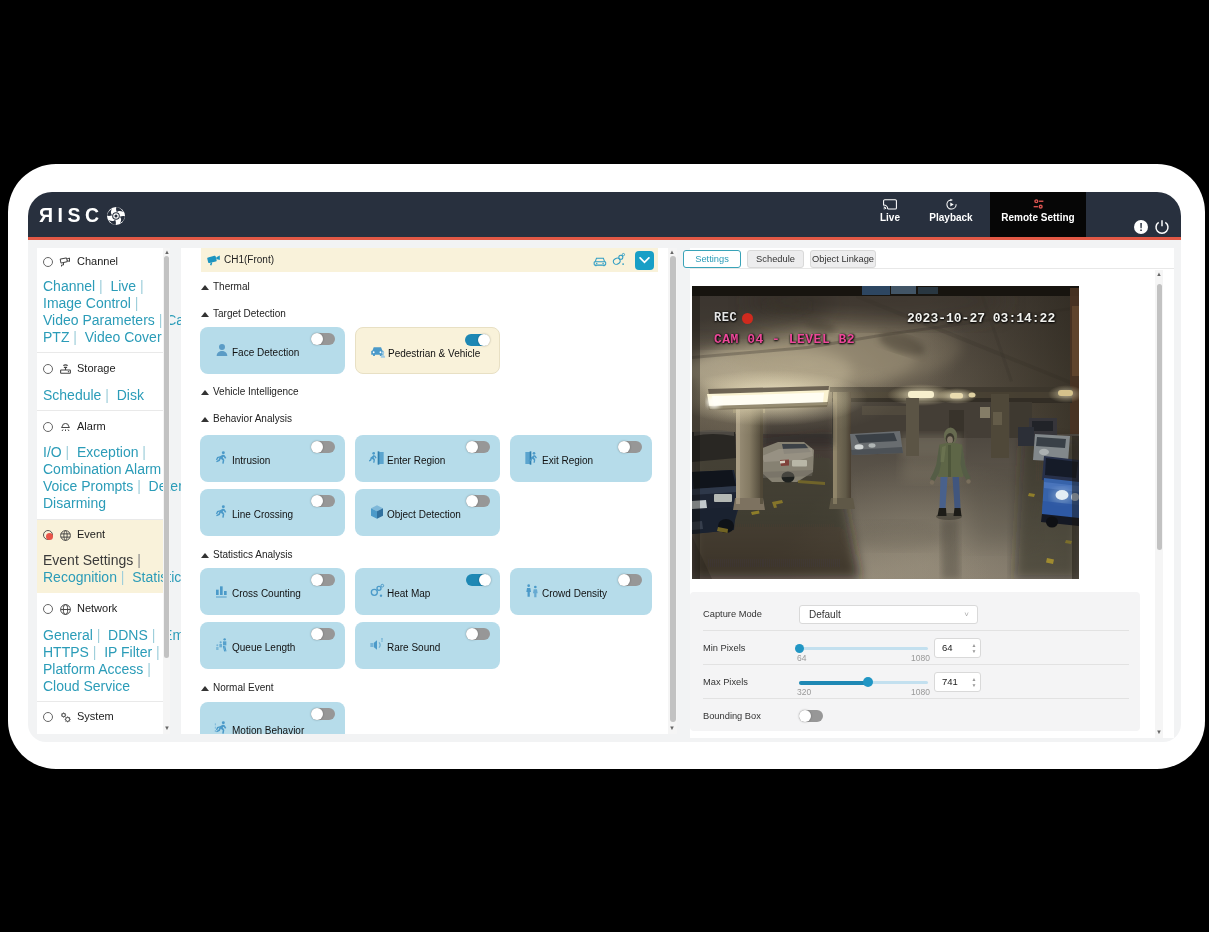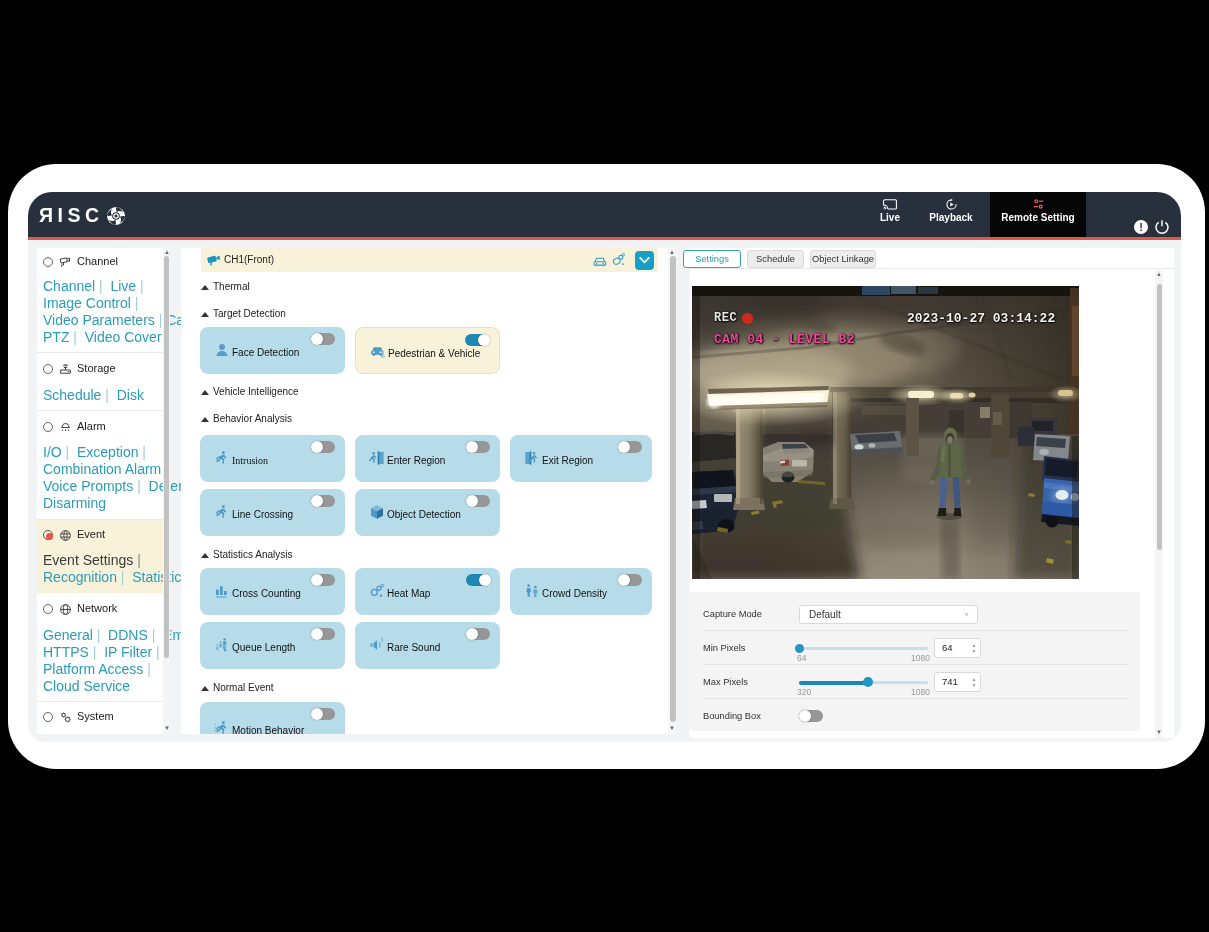--- a/index.html
+++ b/index.html
@@ -218,21 +218,21 @@
       <circle cx="6" cy="14" r="1.5" fill="#fff"></circle>
       <circle cx="17" cy="14" r="1.5" fill="#fff"></circle>
       <g fill="#9fcbe4">
         <circle cx="21" cy="15" r="2.2"></circle>
         <path d="M17.5 23 c0-3 1.5-4.5 3.5-4.5 s3.5 1.5 3.5 4.5 Z"></path>
       </g>
     </svg>
     <div class="lab">Pedestrian &amp; Vehicle</div>
   </div>
 
-<div class="abs fcard" style="left:200px;top:435px;font-family:Liberation Serif, serif;">
+<div class="abs fcard" style="left:200px;top:435px;">
     <div class="tog" style="right:10px;top:6px;">
       <div class="knob"></div>
     </div>
     <svg class="fic" viewBox="0 0 24 24">
       <g fill="#4b9ac9">
         <circle cx="14" cy="4" r="2.2"></circle>
         <path d="M9 9.5 l4-2.5 3 1 2.5 4 -2 1 -2-3 -1.5 1 2.5 4 -1 5.5 -2.2-.4 .8-4.6 -3-2.5 -1.5 3.5 -4.5 2 -.9-1.8 3.6-1.9 1.4-3.6 -2 1.2 -1.5 3 -1.8-.9 1.8-4Z"></path>
       </g>
     </svg>
     <div class="lab">Intrusion</div>

